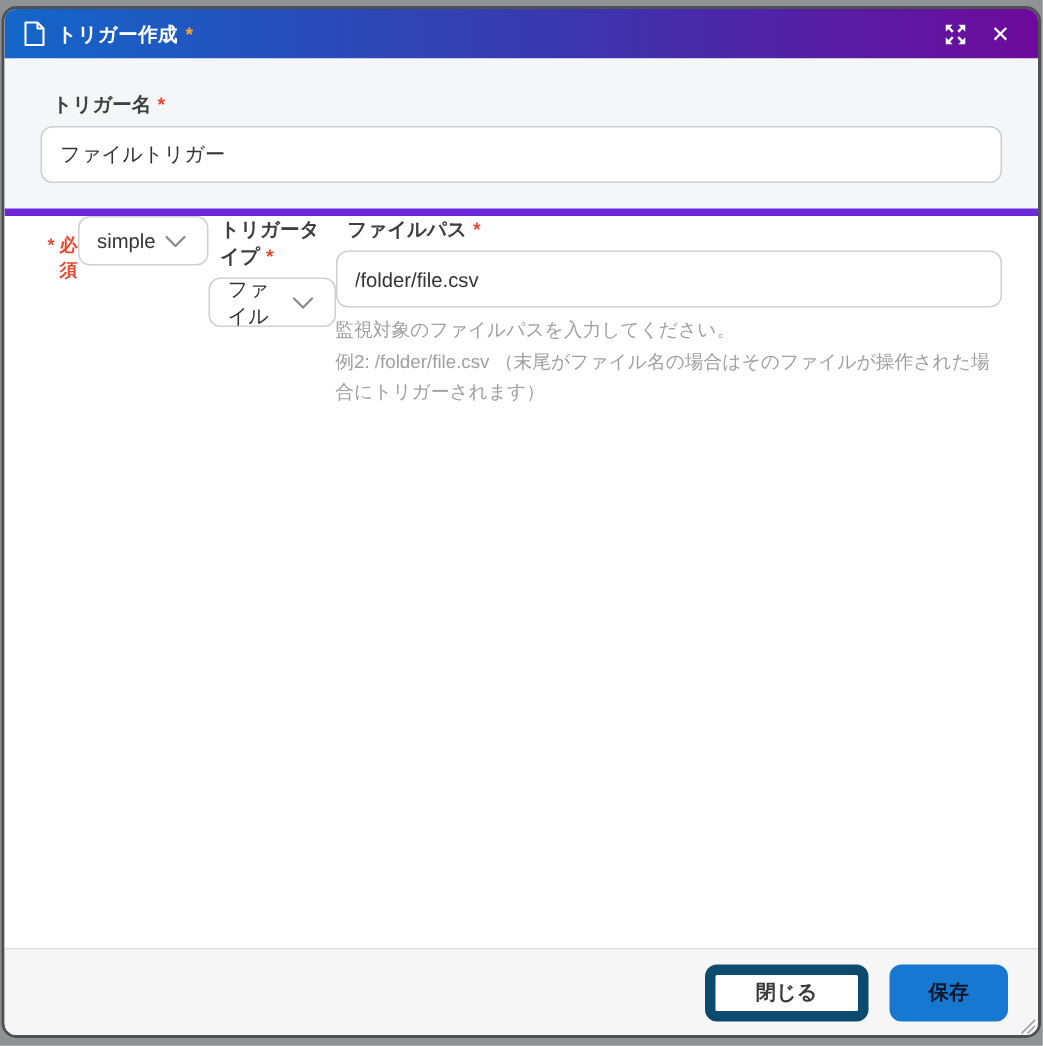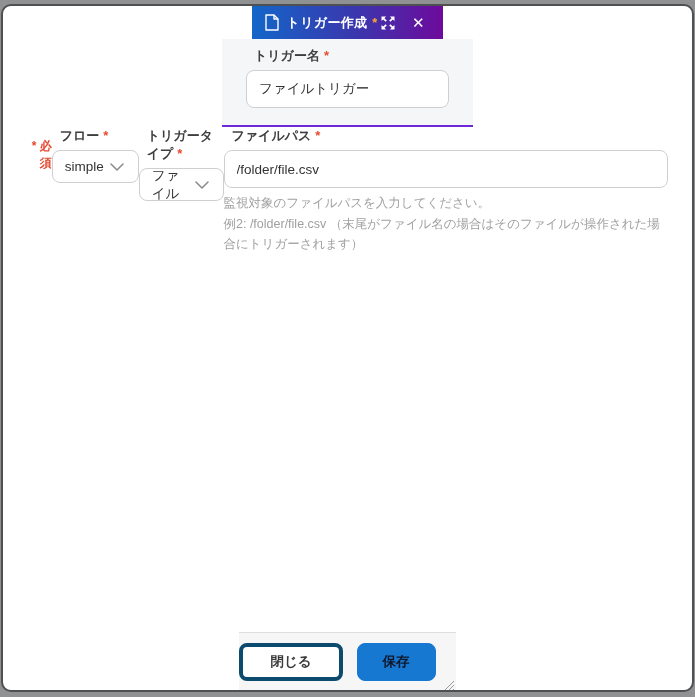--- a/index.html
+++ b/index.html
@@ -12,21 +12,20 @@
   .modal {
     position: absolute;
     left: 1px; top: 4px;
     width: 693px; height: 688px;
     background: #ffffff;
     border: 2px solid #4f5052;
     border-radius: 10px;
     display: flex;
     flex-direction: column;
     overflow: hidden;
-    align-items: center;
   }
   
   .header {
     height: 33px;
     flex: 0 0 33px;
     background: linear-gradient(90deg, #1366c9 0%, #3b36ad 55%, #6e0a9c 100%);
     display: flex;
     align-items: center;
     padding: 0 14px 0 13px;
     color: #ffffff;
@@ -38,22 +37,22 @@
   .header .hbtn {
     display: flex; align-items: center; justify-content: center;
     width: 22px; height: 22px;
     cursor: pointer;
     background: transparent; border: none; color: #fff;
   }
   .header .close-btn { font-size: 15px; margin-left: 8px; font-weight: normal; }
   
   .name-band {
     background: #f5f6f7;
-    padding: 8px 24px 17px 24px;
-    border-bottom: 2px solid #6d28d9;
+    padding: 22px 24px 17px 24px;
+    border-bottom: 5px solid #6d28d9;
   }
   .field-label {
     font-size: 13px;
     font-weight: bold;
     color: #3f3f3f;
     padding-left: 8px;
     margin-bottom: 5px;
     display: block;
   }
   .req { color: #e5492f; margin-left: 4px; font-weight: bold; }
@@ -130,21 +129,21 @@
     font-size: 13.5px;
     font-weight: bold;
     font-family: "Liberation Sans", "DejaVu Sans", sans-serif;
     cursor: pointer;
     display: inline-flex;
     align-items: center;
     justify-content: center;
   }
   .btn-close {
     background: #ffffff;
-    border: 4px solid #0c4a6e;
+    border: 7px solid #0c4a6e;
     color: #3a3a3a;
     padding: 0 27px;
   }
   .btn-save {
     background: #1778d2;
     border: 1px solid #1778d2;
     color: #0f172a;
     padding: 0 25px;
   }
   .resize-grip {
@@ -182,21 +181,20 @@
 
   <div class="name-band">
     <label class="field-label"><span>トリガー名</span><span class="req">*</span></label>
     <input class="text-input" type="text" value="ファイルトリガー" style="">
   </div>
 
   <div class="content">
     <div class="required-note">* 必須</div>
 
     <div class="field">
-      <label class="field-label"><span>フロー</span><span class="req">*</span></label>
       <div class="select-box">
         <span>simple</span>
         <span class="chevron">
           <svg width="14" height="8" viewBox="0 0 14 8" fill="none">
               <path d="M1 1 L7 7 L13 1" stroke="#8a8a8a" stroke-width="1.5" stroke-linecap="round" stroke-linejoin="round"></path>
             </svg>
         </span>
       </div>
     </div>
 

